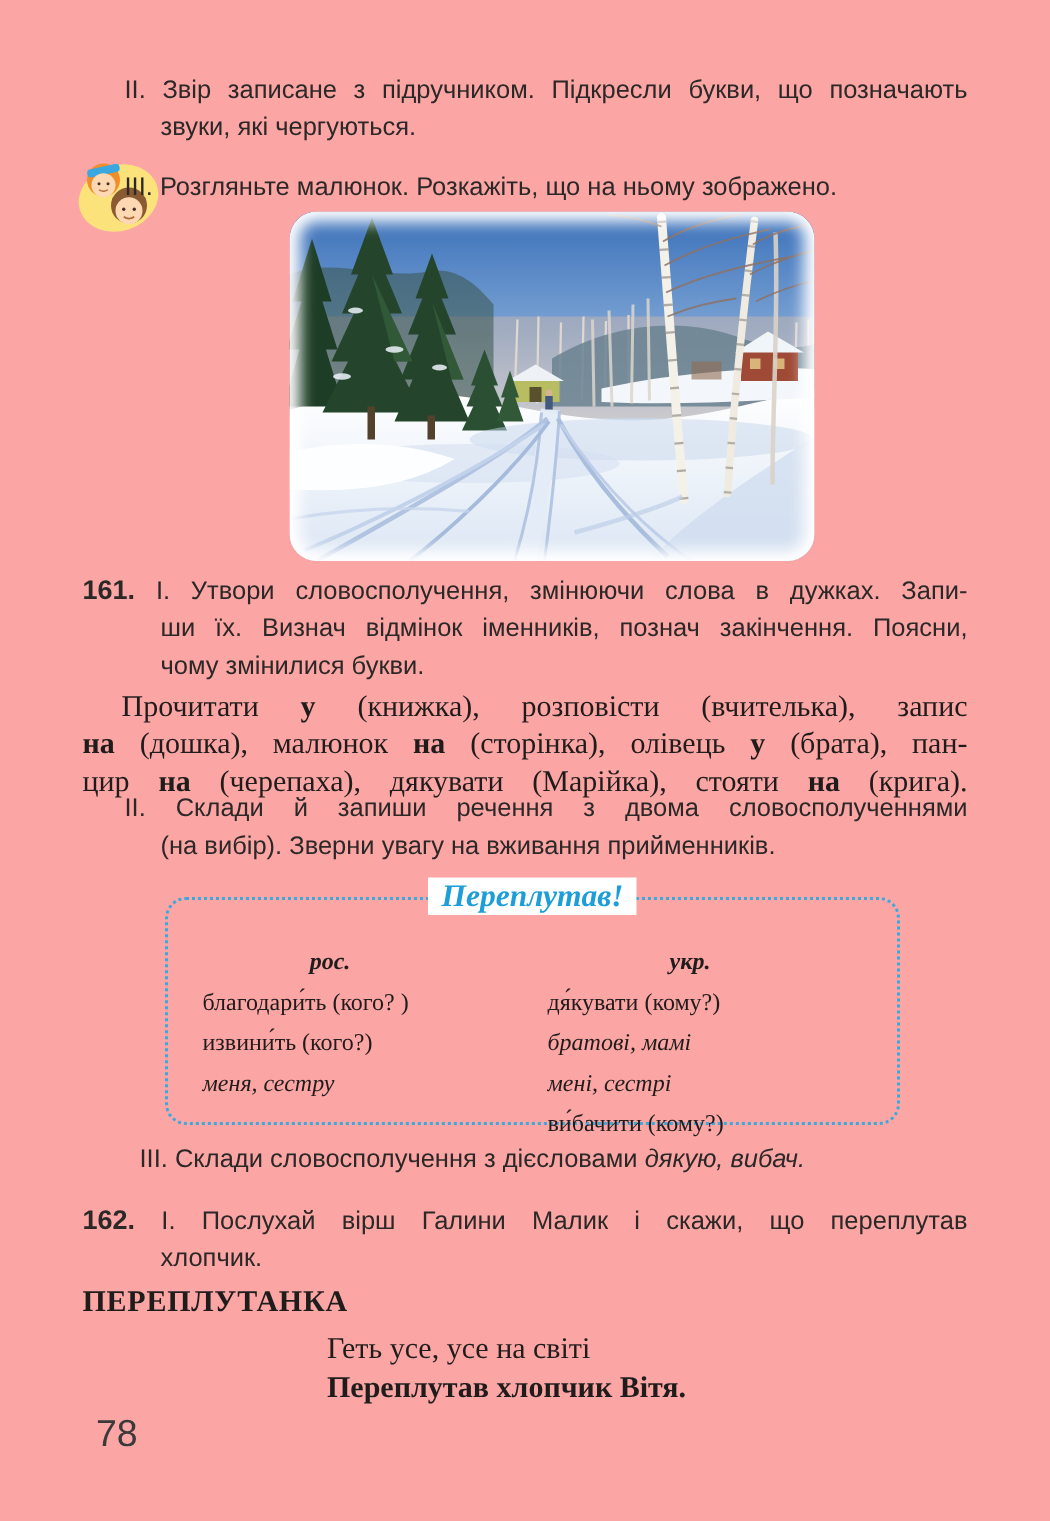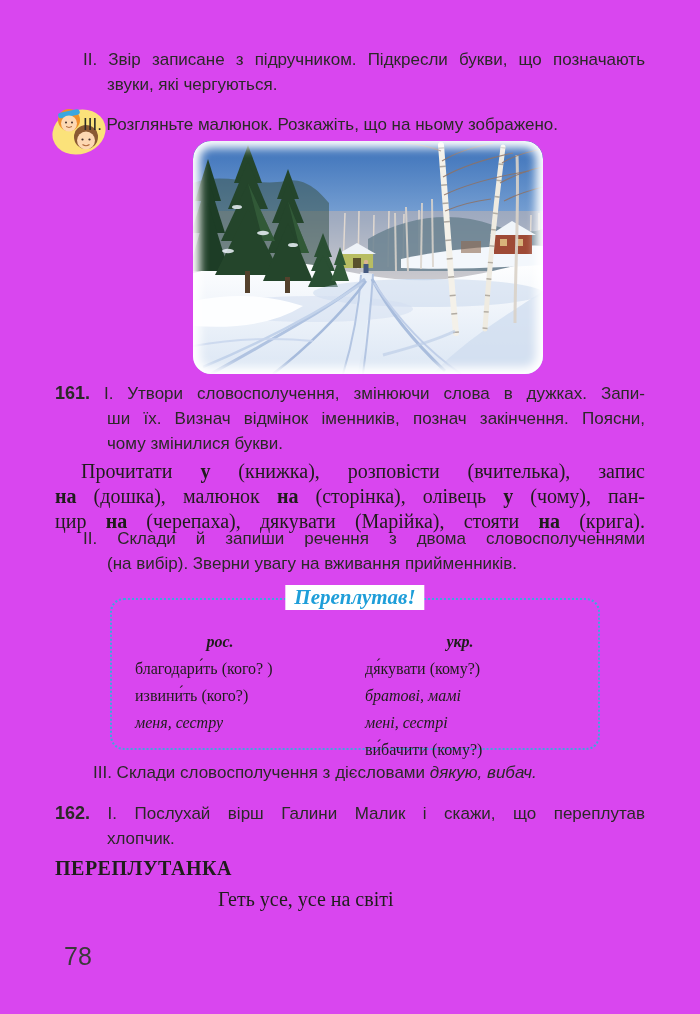--- a/index.html
+++ b/index.html
@@ -1,16 +1,16 @@
 <!DOCTYPE html>
 <html lang="uk"><head>
 <meta charset="utf-8">
 <style>
   html,body{margin:0;padding:0;background:#ffffff;}
-  .page{position:relative;width:700px;height:1014px;background:#d946ef;overflow:hidden;
+  .page{position:relative;width:700px;height:1014px;background:#fca5a5;overflow:hidden;
         font-family:"Liberation Sans",sans-serif;color:#2b2927;}
   section{position:absolute;}
   .sans{font-size:17px;line-height:25px;}
   .serif{font-family:"Liberation Serif",serif;font-size:20px;line-height:25px;color:#1f1d1b;}
   .ln{white-space:normal;}
   .jl{text-align:justify;text-align-last:justify;}
   .ind24{padding-left:24px;}
   .ind52{padding-left:52px;}
   .ind26{padding-left:26px;}
   .b{font-weight:bold;}
@@ -201,21 +201,21 @@
   </figure>
 
   <section id="ex161" class="sans" style="left:55px;top:381px;width:590px">
     <div class="ln jl"><span class="b">161.</span><span> І. Утвори словосполучення, змінюючи слова в дужках. Запи-</span></div>
     <div class="ln jl ind52">ши їх. Визнач відмінок іменників, познач закінчення. Поясни,</div>
     <div class="ln ind52">чому змінилися букви.</div>
   </section>
 
   <section class="serif" style="left:55px;top:459px;width:590px">
     <div class="ln jl ind26"><span>Прочитати </span><span class="b">у</span><span> (книжка), розповісти (вчителька), запис</span></div>
-    <div class="ln jl"><span class="b">на</span><span> (дошка), малюнок </span><span class="b">на</span><span> (сторінка), олівець </span><span class="b">у</span><span> (чому), пан-</span></div>
+    <div class="ln jl"><span class="b">на</span><span> (дошка), малюнок </span><span class="b">на</span><span> (сторінка), олівець </span><span class="b">у</span><span> (брата), пан-</span></div>
     <div class="ln jl"><span>цир </span><span class="b">на</span><span> (черепаха), дякувати (Марійка), стояти </span><span class="b">на</span><span> (крига).</span></div>
   </section>
 
   <section class="sans" style="left:83px;top:526px;width:562px">
     <div class="ln jl">ІІ. Склади й запиши речення з двома словосполученнями</div>
     <div class="ln ind24">(на вибір). Зверни увагу на вживання прийменників.</div>
   </section>
 
   <aside class="dbox">
     <div class="dbox-title">Переплутав!</div>
@@ -241,17 +241,18 @@
   </section>
 
   <section id="ex162" class="sans" style="left:55px;top:801px;width:590px">
     <div class="ln jl"><span class="b">162.</span><span> І. Послухай вірш Галини Малик і скажи, що переплутав</span></div>
     <div class="ln ind52">хлопчик.</div>
   </section>
 
   <section class="serif" style="left:55px;top:856px;width:590px">
     <div class="poem-title">ПЕРЕПЛУТАНКА</div>
     <div class="poem-line">Геть усе, усе на світі</div>
+    <div class="poem-line b">Переплутав хлопчик Вітя.</div>
   </section>
 
   <div class="pageno">78</div>
 
 </div>
 
 </body></html>

